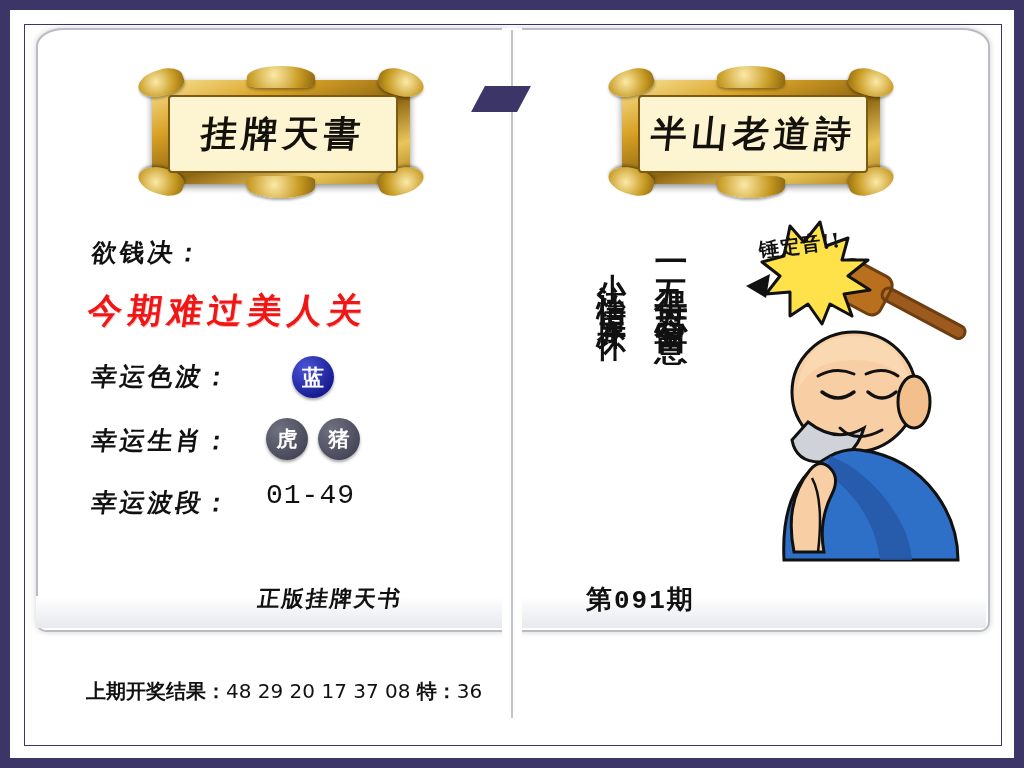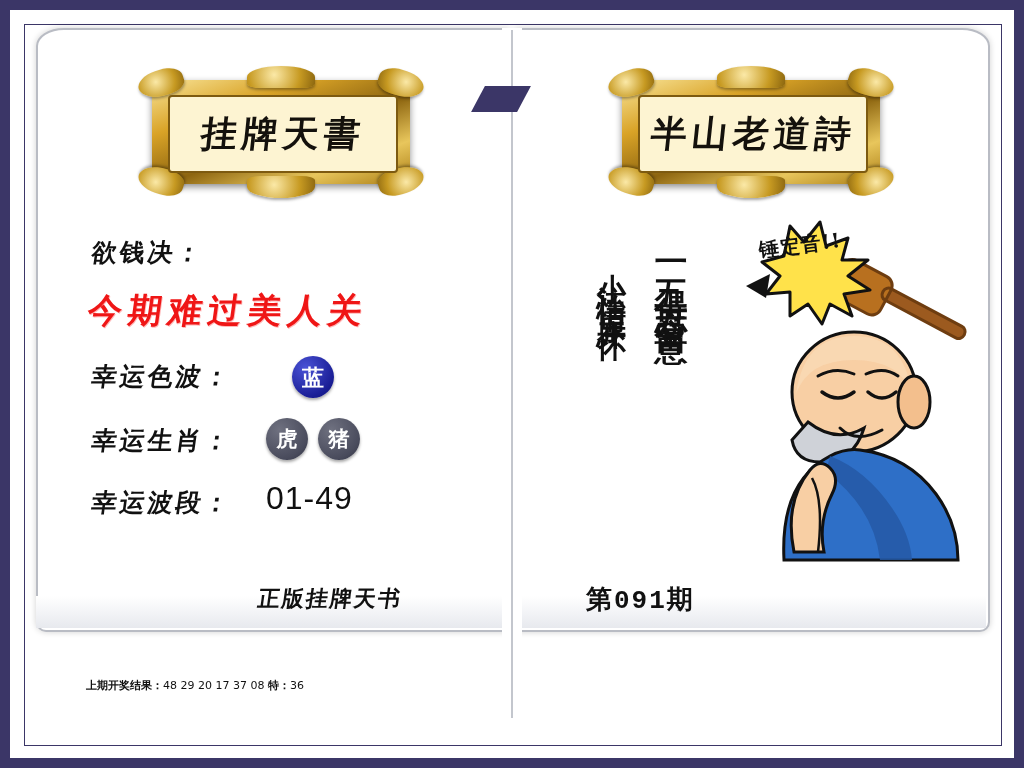--- a/index.html
+++ b/index.html
@@ -216,22 +216,22 @@
     font-family: "DejaVu Serif", serif;
     font-weight: bold;
     box-shadow: 0 2px 3px rgba(0,0,0,0.35);
   }
   .zod-1 { left: 266px; top: 418px; }
   .zod-2 { left: 318px; top: 418px; }
 
   .range-value {
     position: absolute;
     left: 266px; top: 480px;
-    font-family: Liberation Sans, sans-serif;
-    font-size: 32px;
+    font-family: Liberation Mono, monospace;
+    font-size: 28px;
     color: #111111;
     letter-spacing: 1px;
   }
 
   .left-footer {
     position: absolute;
     left: 258px; top: 584px;
     font-size: 22px;
     color: #111111;
     letter-spacing: 2px;
@@ -284,21 +284,21 @@
     letter-spacing: 1px;
     transform: rotate(-7deg);
     z-index: 3;
   }
 
   
   .result-text {
     position: absolute;
     left: 86px; top: 678px;
     font-family: "DejaVu Sans", sans-serif;
-    font-size: 11px;
+    font-size: 20px;
     color: #111111;
     white-space: nowrap;
   }
   .result-text b { font-weight: bold; }
 </style>
 </head>
 <body>
 
 <div id="stage">
 

